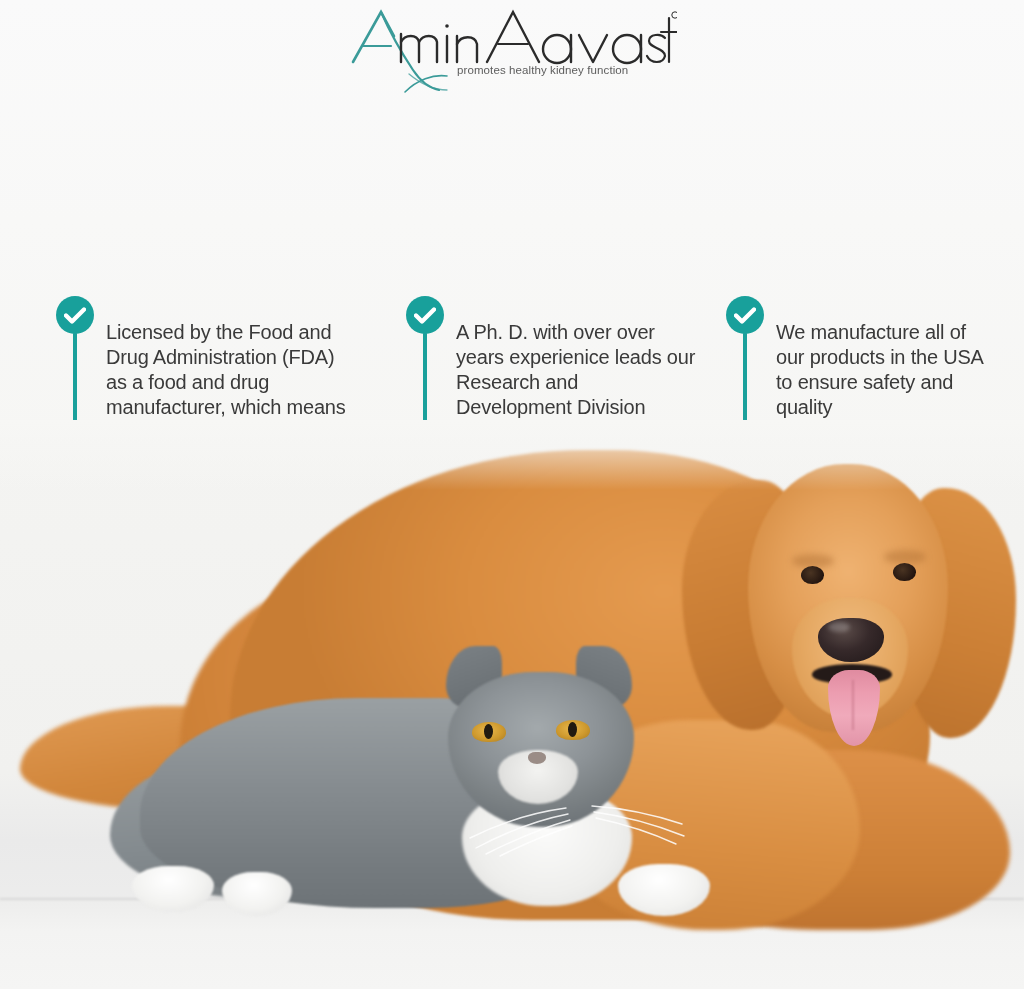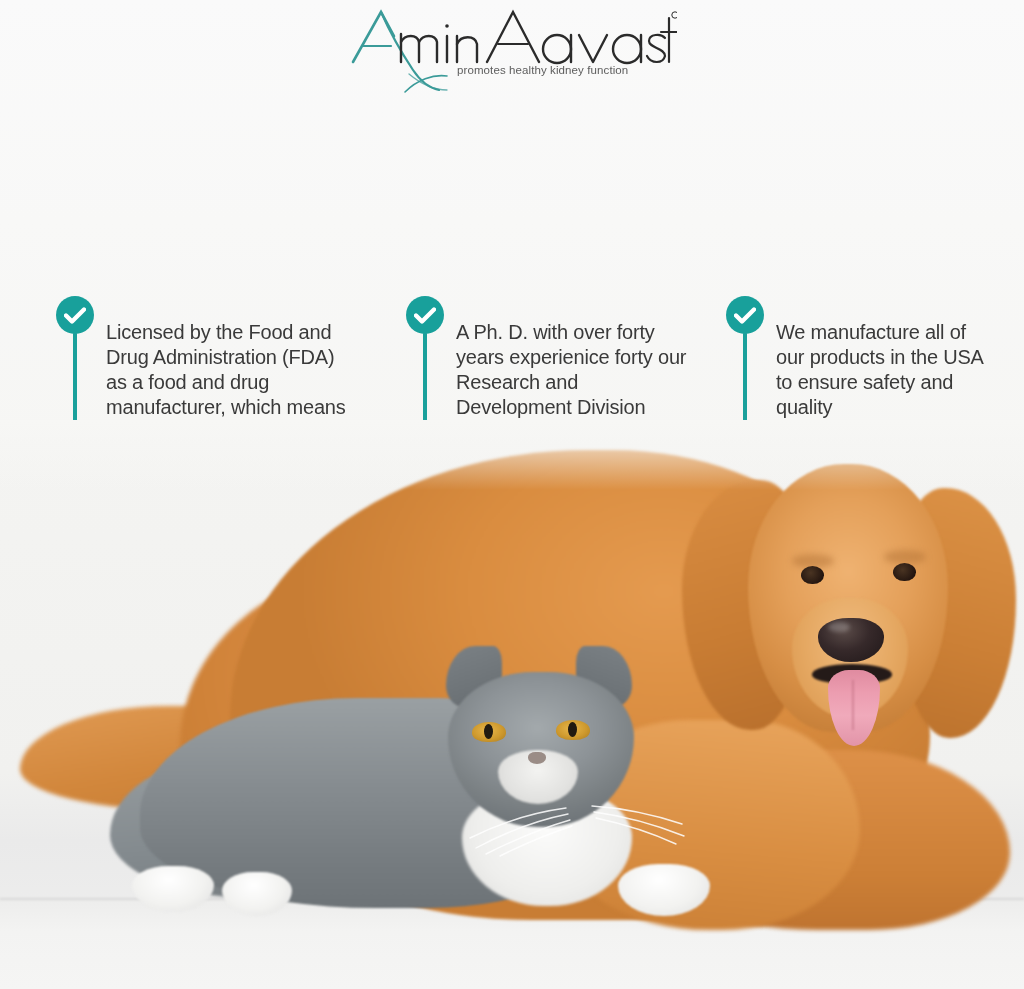--- a/index.html
+++ b/index.html
@@ -565,21 +565,21 @@
 
     <div class="bullet bullet-2">
       <div class="pin">
         <div class="pin-circle">
           <svg class="check-svg" width="22" height="17" viewBox="0 0 22 17">
             <path d="M2 8.5 L8 14.5 L20 2.5" stroke="#ffffff" stroke-width="4.4" fill="none" stroke-linecap="round" stroke-linejoin="round"></path>
           </svg>
         </div>
         <div class="pin-stem"></div>
       </div>
-      <div class="bullet-text">A Ph. D. with over forty years experienice forty our Research and Development Division</div>
+      <div class="bullet-text">A Ph. D. with over over years experienice leads our Research and Development Division</div>
     </div>
 
     <div class="bullet bullet-3">
       <div class="pin">
         <div class="pin-circle">
           <svg class="check-svg" width="22" height="17" viewBox="0 0 22 17">
             <path d="M2 8.5 L8 14.5 L20 2.5" stroke="#ffffff" stroke-width="4.4" fill="none" stroke-linecap="round" stroke-linejoin="round"></path>
           </svg>
         </div>
         <div class="pin-stem"></div>

